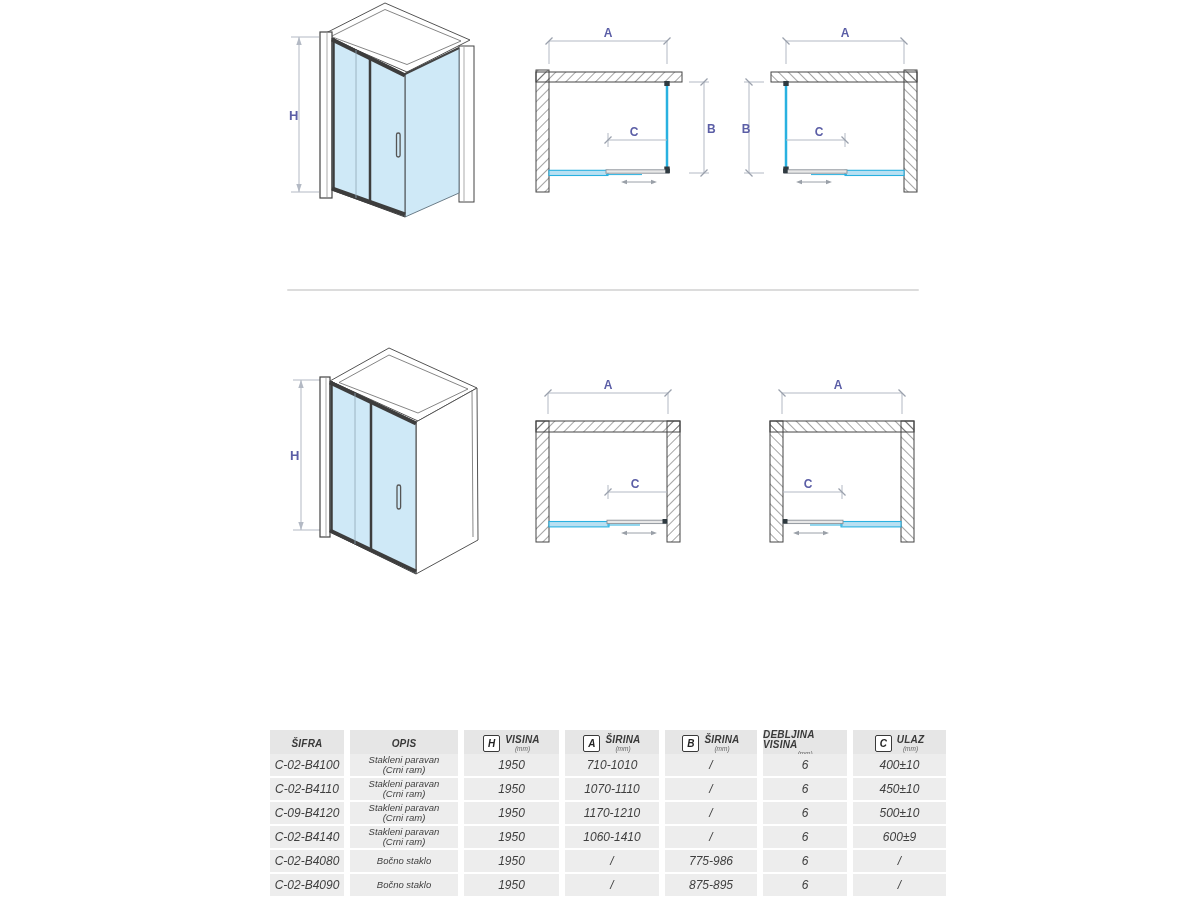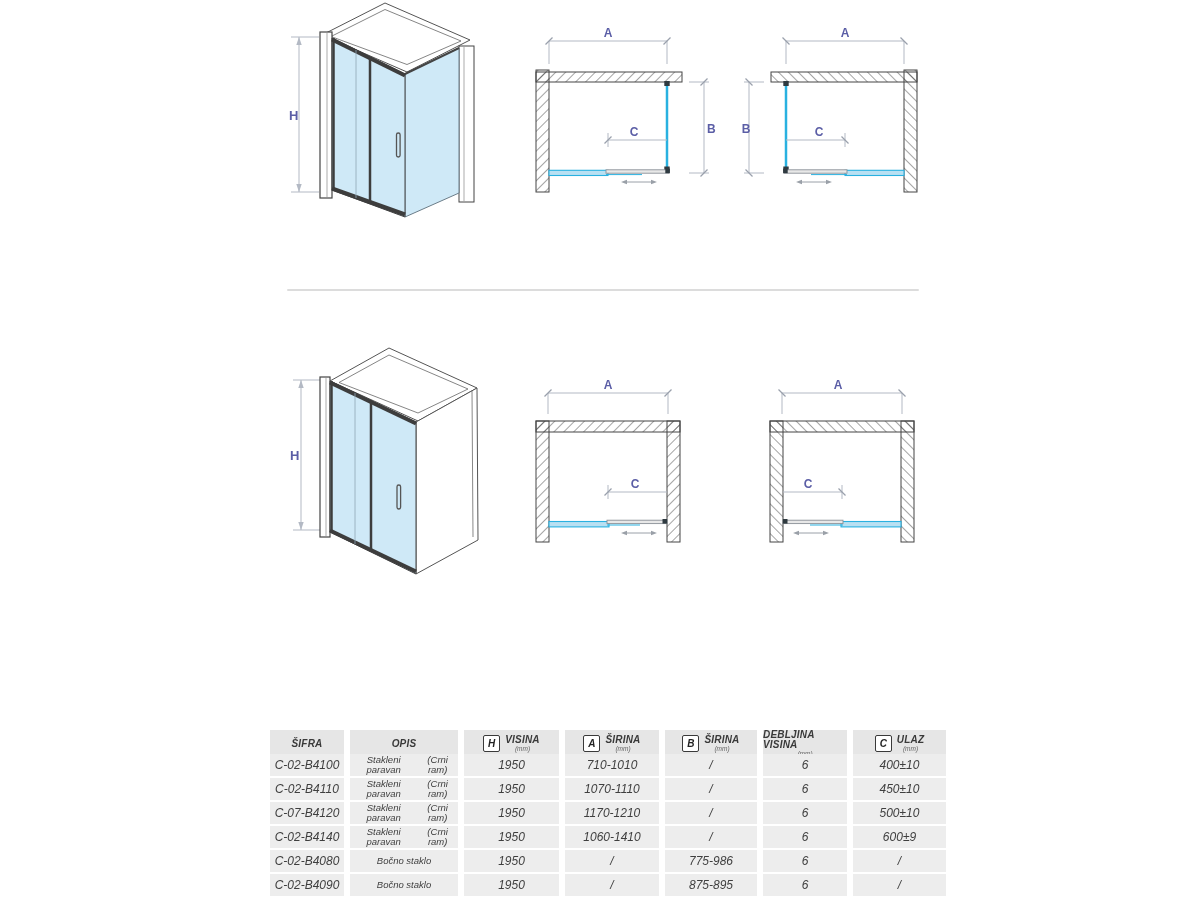--- a/index.html
+++ b/index.html
@@ -18,21 +18,21 @@
     grid-template-columns:74px 108px 95px 94px 92px 84px 93px;
     grid-auto-rows:22px;gap:2px 6px;font-style:italic;}
   .spec-table .th{grid-row:1;height:27px;background:#e6e6e6;display:flex;align-items:center;justify-content:center;gap:5px;}
   .th .ht{display:flex;flex-direction:column;align-items:center;line-height:1;}
   .th .t{font-size:10px;font-weight:700;color:#3a3a3a;letter-spacing:.2px;}
   .th .u{font-size:6.5px;color:#666;margin-top:1px;}
   .lbox{display:inline-flex;align-items:center;justify-content:center;width:15px;height:15px;
         border:1.6px solid #3a3a3a;border-radius:2px;font-size:10px;font-weight:700;color:#222;background:#fff;}
   .td{background:#ededed;display:flex;align-items:center;justify-content:center;
       font-size:12px;color:#3f3f3f;text-align:center;}
-  .td-opis{flex-direction:row;line-height:1.08;font-size:9.5px;}
+  .td-opis{flex-direction:column;line-height:1.08;font-size:9.5px;}
 </style>
 </head>
 <body>
 
 <div class="page">
 
   <svg class="abs" style="left:285px;top:0px" width="200" height="245" viewBox="0 0 200 245">
 
     <g>
       <line x1="14" y1="37" x2="14" y2="192" stroke="#b3b9c4" stroke-width="1"></line>
@@ -307,21 +307,21 @@
     <div class="td td-opis">
         <span>Stakleni paravan</span>
         <span>(Crni ram)</span>
       </div>
     <div class="td">1950</div>
     <div class="td">1070-1110</div>
     <div class="td">/</div>
     <div class="td">6</div>
     <div class="td">450±10</div>
 
-    <div class="td">C-07-B4120</div>
+    <div class="td">C-09-B4120</div>
     <div class="td td-opis">
         <span>Stakleni paravan</span>
         <span>(Crni ram)</span>
       </div>
     <div class="td">1950</div>
     <div class="td">1170-1210</div>
     <div class="td">/</div>
     <div class="td">6</div>
     <div class="td">500±10</div>
 

